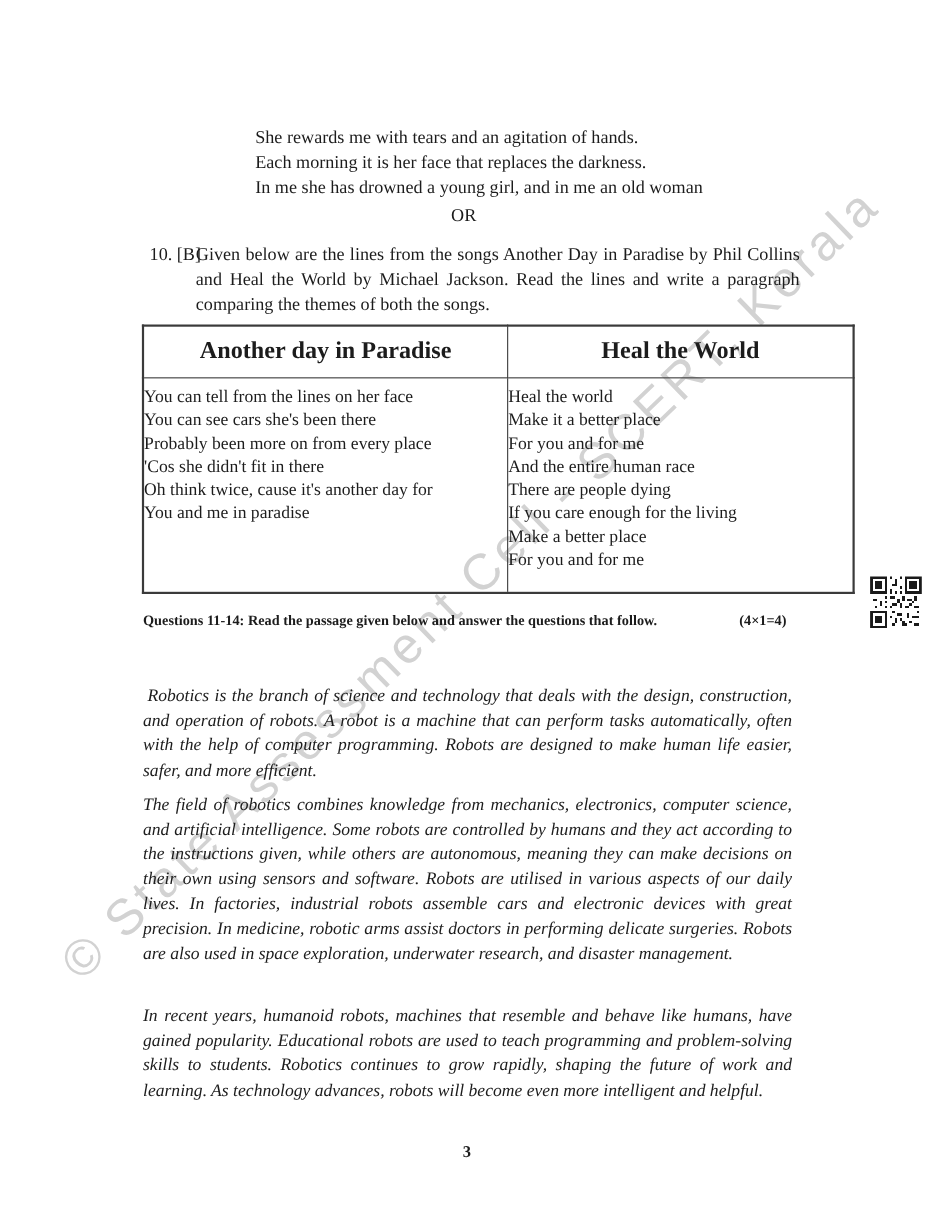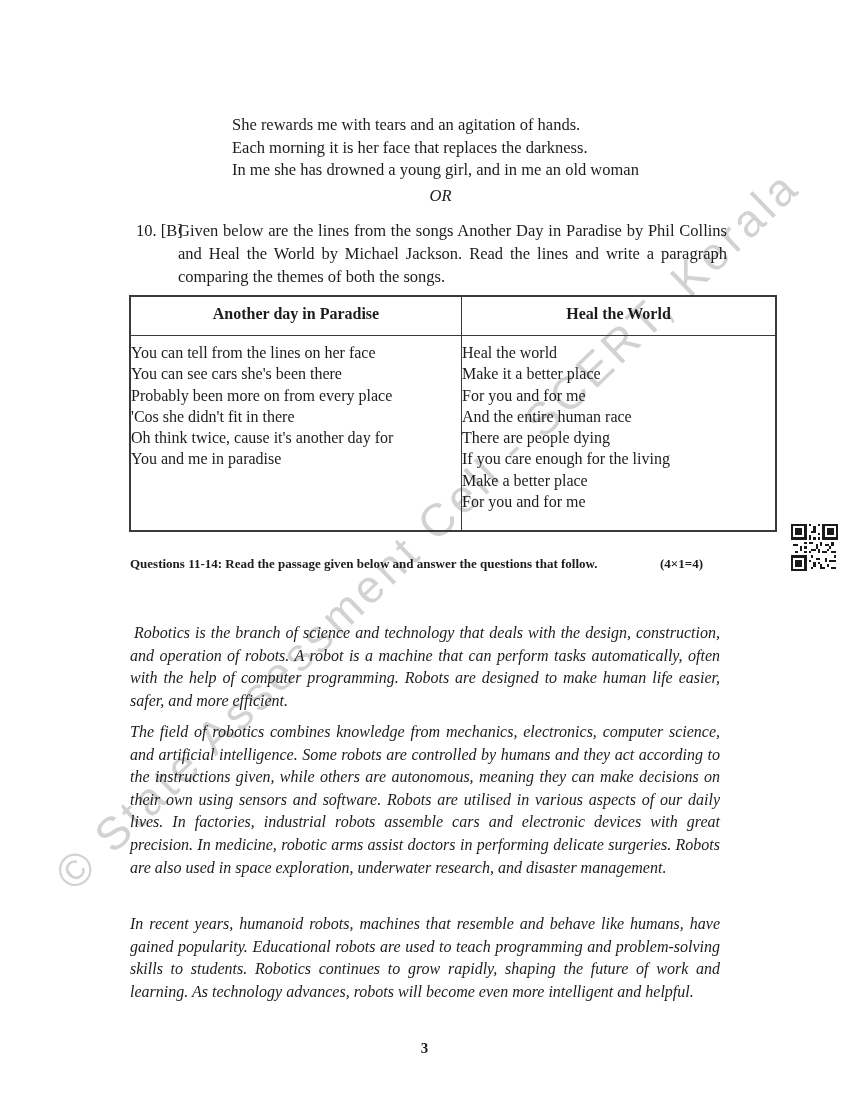--- a/index.html
+++ b/index.html
@@ -22,56 +22,56 @@
     white-space:nowrap;
     z-index:0;
     user-select:none;
   }
   .content{position:absolute;inset:0;z-index:1;}
   .poem{
     position:absolute;left:232px;top:74px;width:520px;
     font-size:16.5px;line-height:22.6px;margin-top:40px;
   }
   .or-divider{
-    position:absolute;left:146px;top:186px;width:589px;
-    text-align:center;font-size:16.5px;font-style:italic;
+    position:absolute;left:127px;top:186px;width:589px;
+    text-align:center;font-size:16.5px;
   }
   .q10{
     position:absolute;left:136px;top:219px;width:591px;
     font-size:16.5px;line-height:23px;text-align:justify;
     padding-left:42px;box-sizing:border-box;
   }
   .q10 .qnum{position:absolute;left:0;top:0;}
   .songs-table{
     position:absolute;left:129px;top:295px;width:629px;
     border-collapse:collapse;table-layout:fixed;
     font-size:16px;
   }
   .songs-table th,.songs-table td{
     border:1px solid #3a3a3a;
     vertical-align:top;
   }
   .songs-table{border:2px solid #3a3a3a;}
   .songs-table th{
-    font-size:16px;font-weight:bold;text-align:center;
+    font-size:22px;font-weight:bold;text-align:center;
     padding:8px 4px 12px 4px;
   }
   .songs-table td{
     padding:6px 6px 18px 0;
     line-height:21.3px;
   }
   .col1{width:322px;}
   .col2{width:305px;}
   .q11-heading{
     position:absolute;left:130px;top:552px;width:589px;
     font-size:13px;font-weight:bold;line-height:23px;
     text-align:justify;
   }
   .q11-heading .marks{
-    position:absolute;right:16px;bottom:0;font-weight:bold;
+    position:absolute;right:4px;bottom:0;font-weight:bold;
   }
   .passage-p{
     position:absolute;left:130px;width:590px;
     font-size:16px;line-height:22.6px;text-align:justify;font-style:italic;
   }
   .p1{top:606px;text-indent:4px;}
   .p2{top:705px;}
   .p3{top:897px;margin-top:16px;}
   .page-number{
     position:absolute;left:130px;top:1040px;width:589px;

